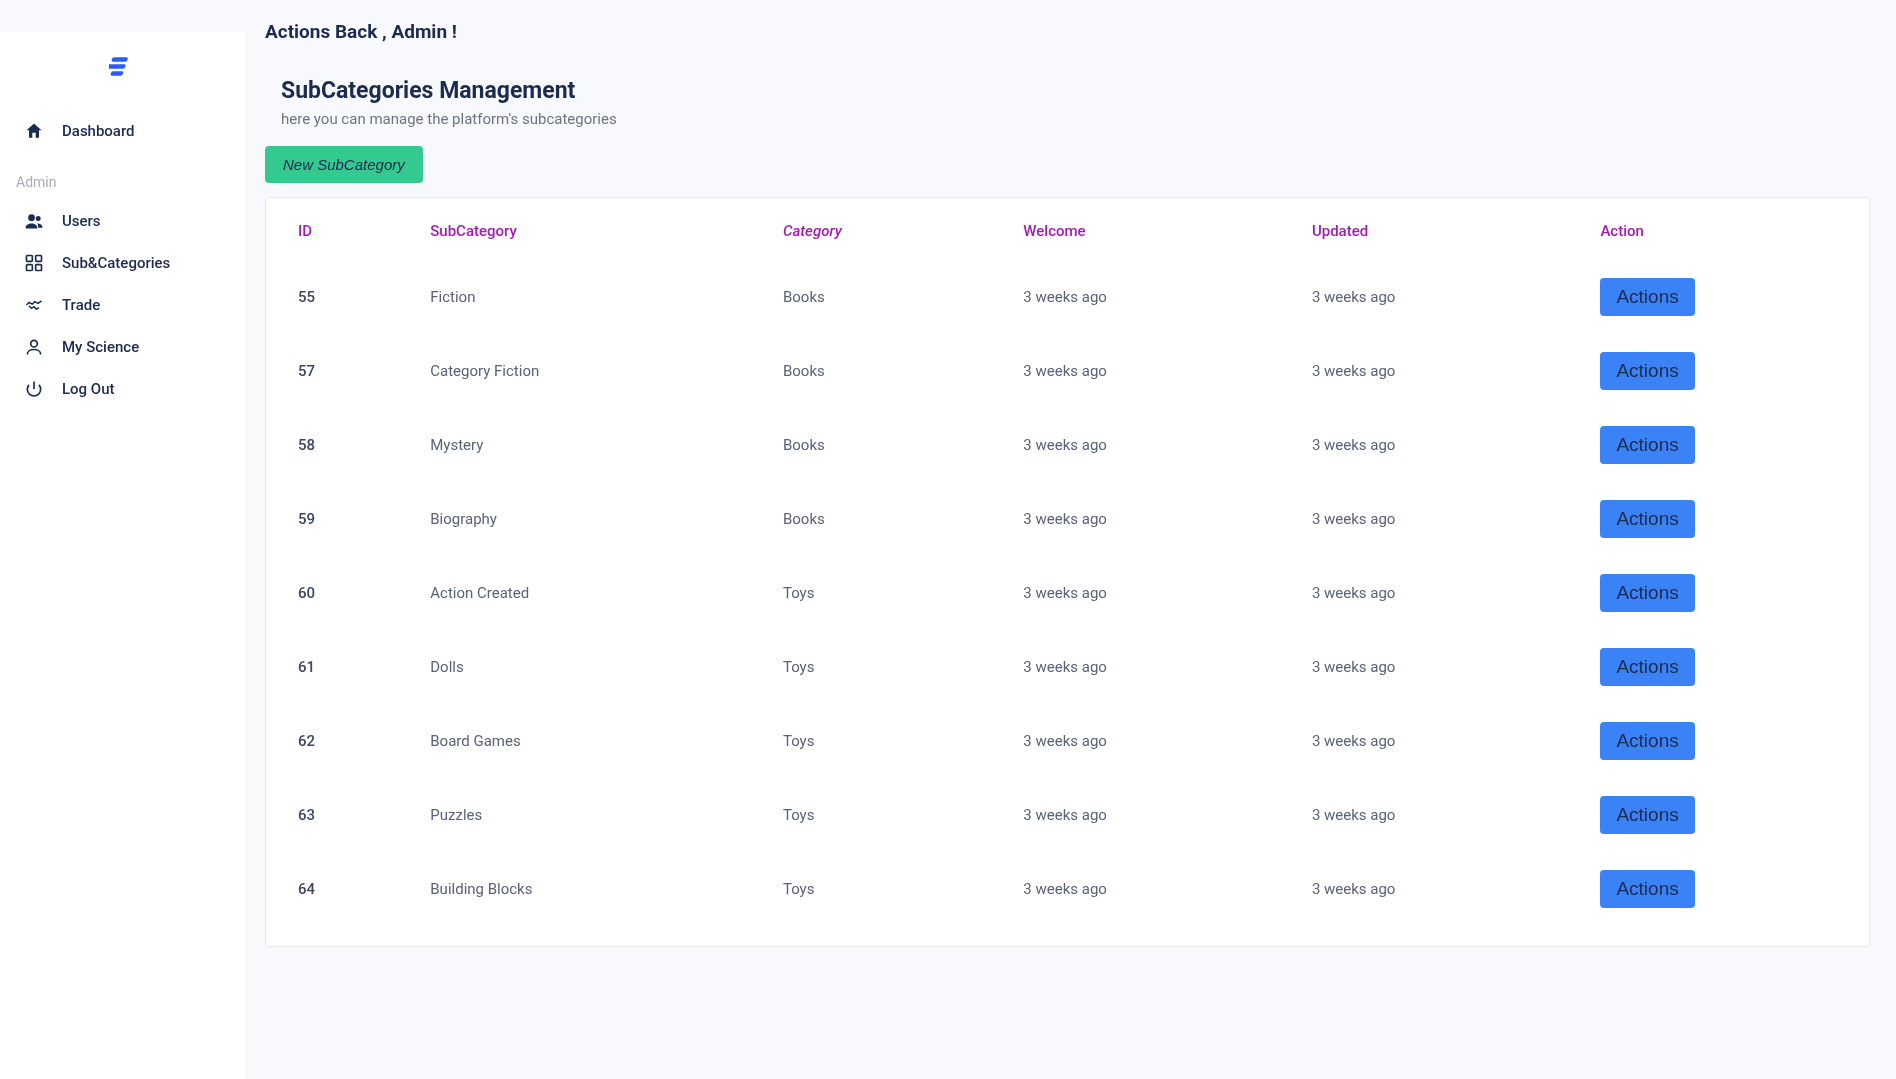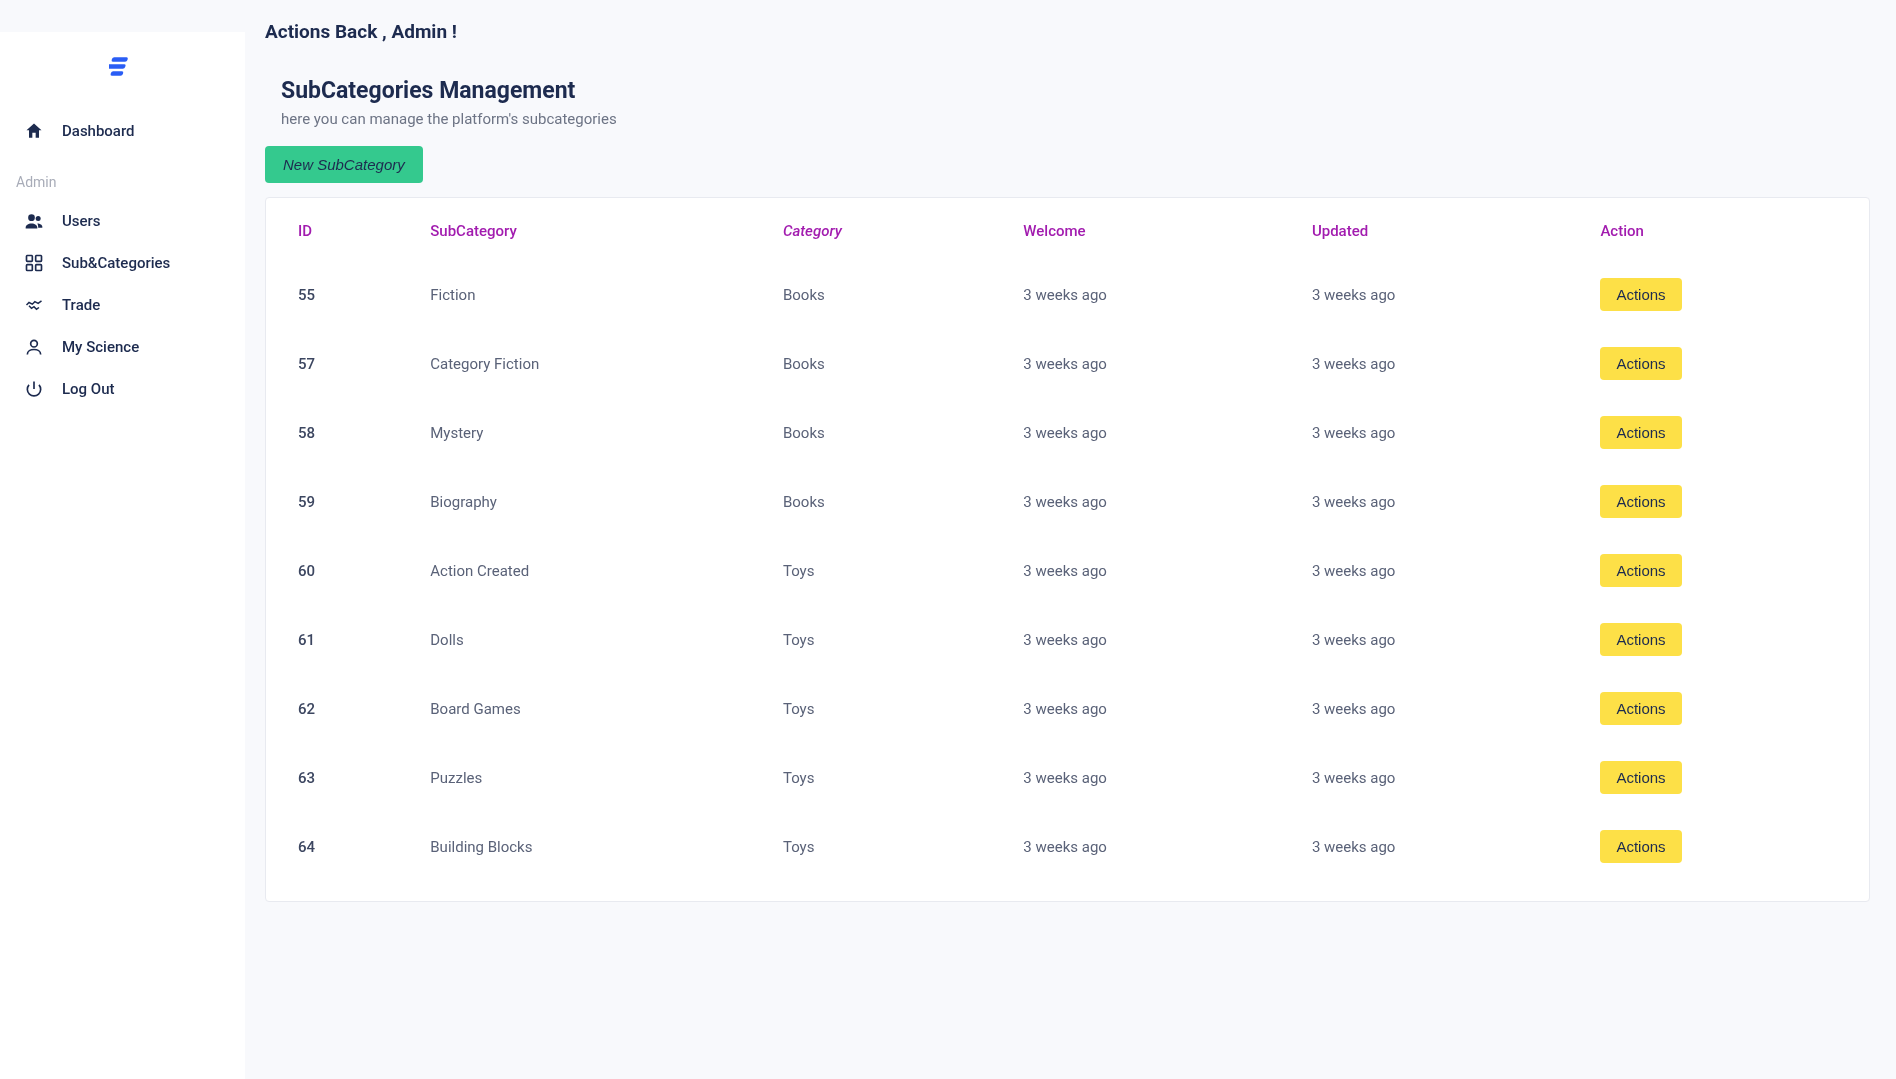--- a/index.html
+++ b/index.html
@@ -101,26 +101,26 @@
 }
 th:first-child, td:first-child { padding-left: 32px; }
 td {
   padding: 18px 20px;
   font-size: 15px;
   color: #5a6278;
   vertical-align: middle;
 }
 td.id-cell { color: #3c4660; font-weight: 500; }
 .btn-action {
-  background: #fde047;
+  background: #3b82f6;
   color: #1d2b4f;
   border: none;
   padding: 8px 16px;
   border-radius: 4px;
-  font-size: 15px;
+  font-size: 19px;
   cursor: pointer;
 }
 .col-id { width: 9%; }
 .col-sub { width: 22%; }
 .col-cat { width: 15%; font-style: italic; }
 .col-created { width: 18%; }
 .col-updated { width: 18%; }
 .col-action { width: 18%; }
 </style>
 </head>

